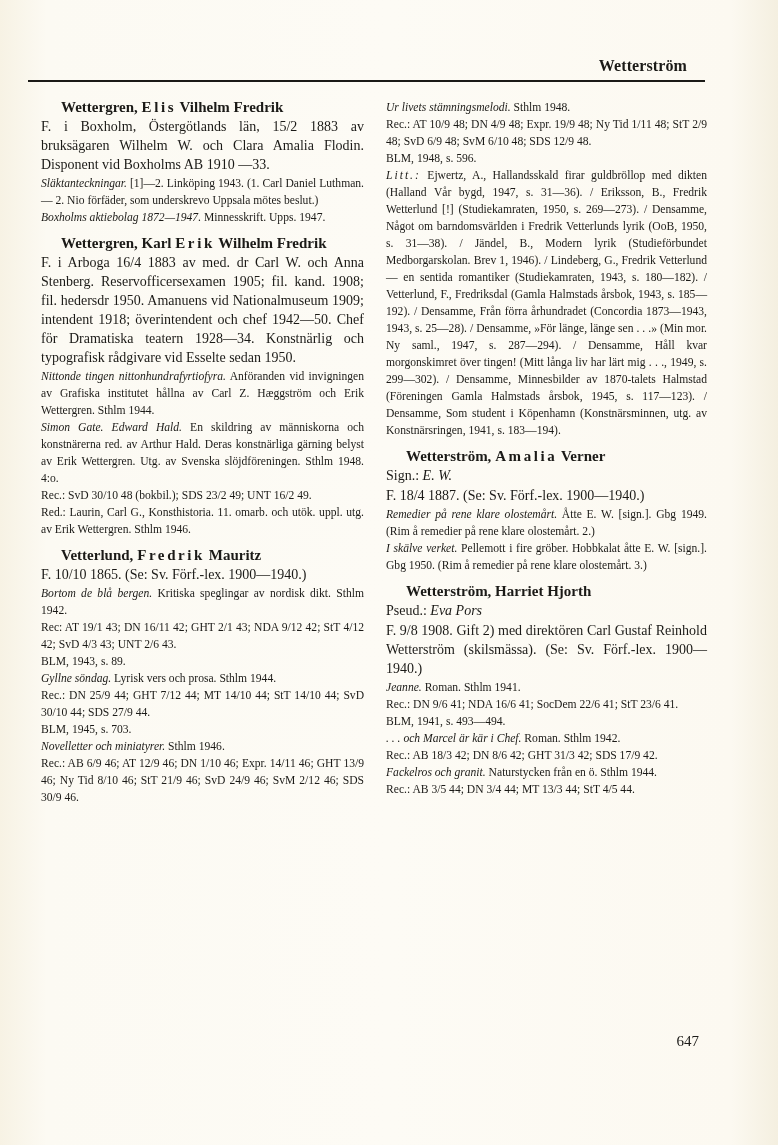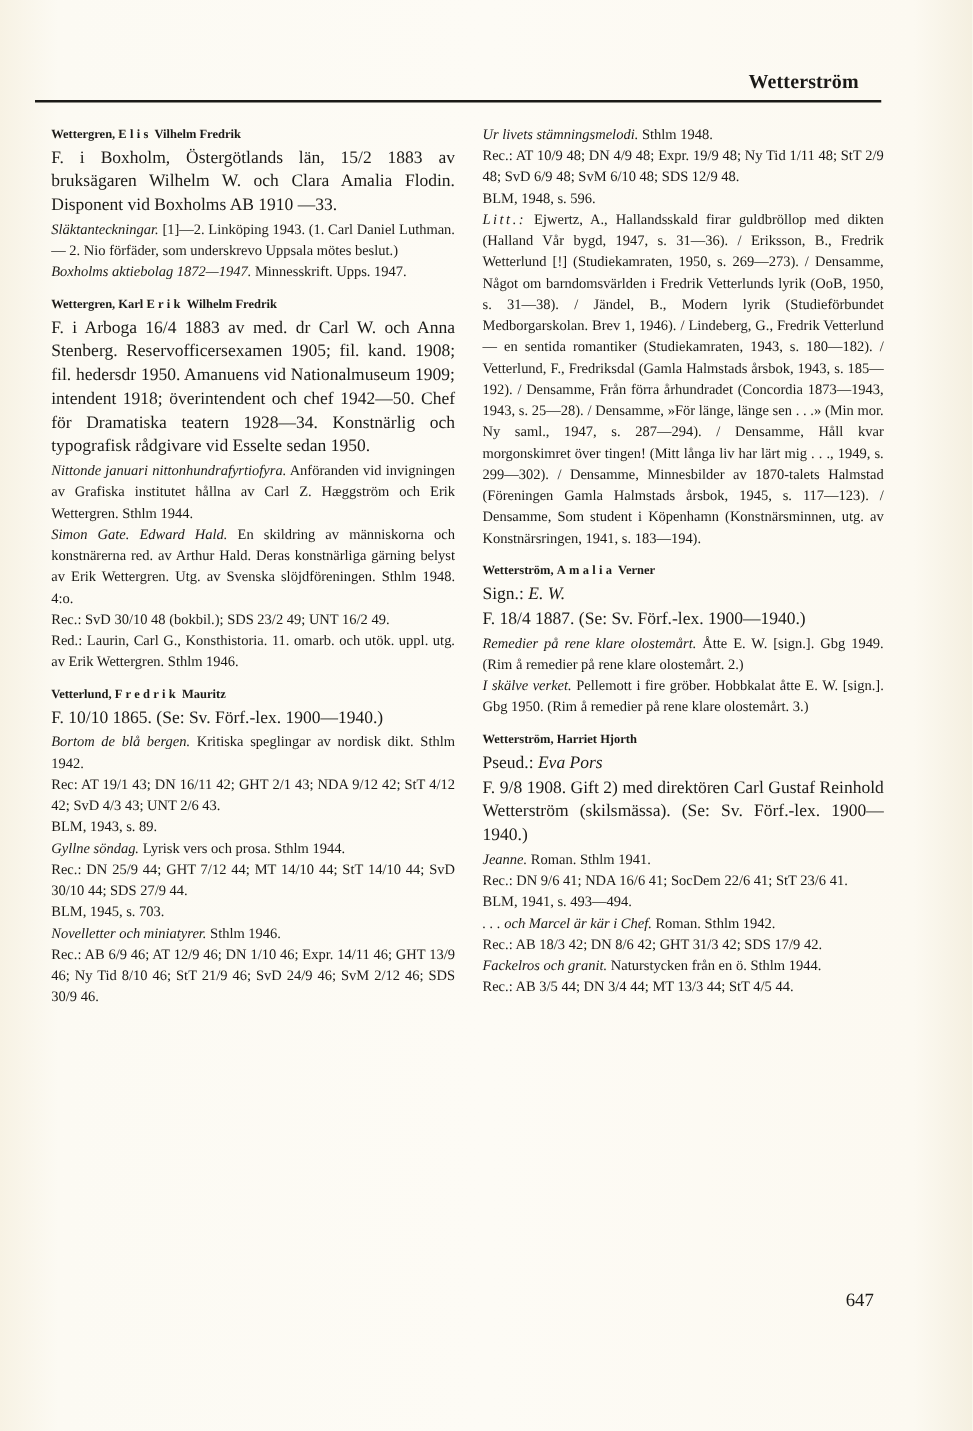--- a/index.html
+++ b/index.html
@@ -26,22 +26,23 @@
     background: #1b1a17;
   }
   .col {
     position: absolute; top: 99px;
     font-size: 11.6px; line-height: 17px;
   }
   .col.left { left: 41px; width: 323px; }
   .col.right { left: 386px; width: 321px; }
   .entry { margin-bottom: 9px; }
   .entry-head {
-    font-weight: bold; font-size: 10px; line-height: 17px; margin-bottom: 1px;
+    font-weight: bold; font-size: 15px; line-height: 17px; margin-bottom: 1px;
     white-space: nowrap;
+    margin-left: 20px;
   }
   .spaced { letter-spacing: 2.6px; }
   .bio {
     font-size: 14px; line-height: 19px; text-align: justify;
     margin-bottom: 1px;
   }
   .p { text-align: justify; }
   .it { font-style: italic; }
   .spaced-sm { letter-spacing: 2px; font-style: italic; }
   .page-number {
@@ -70,21 +71,21 @@
       <div class="p"><span class="it">Boxholms aktiebolag 1872—1947.</span><span> Minnesskrift. Upps. 1947.</span></div>
     </div>
 
     <div class="entry">
       <div class="entry-head">
         <span>Wettergren, Karl</span>
         <span class="spaced">Erik</span>
         <span>Wilhelm Fredrik</span>
       </div>
       <div class="bio">F. i Arboga 16/4 1883 av med. dr Carl W. och Anna Stenberg. Reservofficersexamen 1905; fil. kand. 1908; fil. hedersdr 1950. Amanuens vid Nationalmuseum 1909; intendent 1918; överintendent och chef 1942—50. Chef för Dramatiska teatern 1928—34. Konstnärlig och typografisk rådgivare vid Esselte sedan 1950.</div>
-      <div class="p"><span class="it">Nittonde januari nittonhundrafyrtiofyra.</span><span> Anföranden vid invigningen av Grafiska institutet hållna av Carl Z. Hæggström och Erik Wettergren. Sthlm 1944.</span></div>
+      <div class="p"><span class="it">Nittonde tingen nittonhundrafyrtiofyra.</span><span> Anföranden vid invigningen av Grafiska institutet hållna av Carl Z. Hæggström och Erik Wettergren. Sthlm 1944.</span></div>
       <div class="p"><span class="it">Simon Gate. Edward Hald.</span><span> En skildring av människorna och konstnärerna red. av Arthur Hald. Deras konstnärliga gärning belyst av Erik Wettergren. Utg. av Svenska slöjdföreningen. Sthlm 1948. 4:o.</span></div>
       <div class="p">Rec.: SvD 30/10 48 (bokbil.); SDS 23/2 49; UNT 16/2 49.</div>
       <div class="p">Red.: Laurin, Carl G., Konsthistoria. 11. omarb. och utök. uppl. utg. av Erik Wettergren. Sthlm 1946.</div>
     </div>
 
     <div class="entry">
       <div class="entry-head">
         <span>Vetterlund,</span>
         <span class="spaced">Fredrik</span>
         <span>Mauritz</span>

